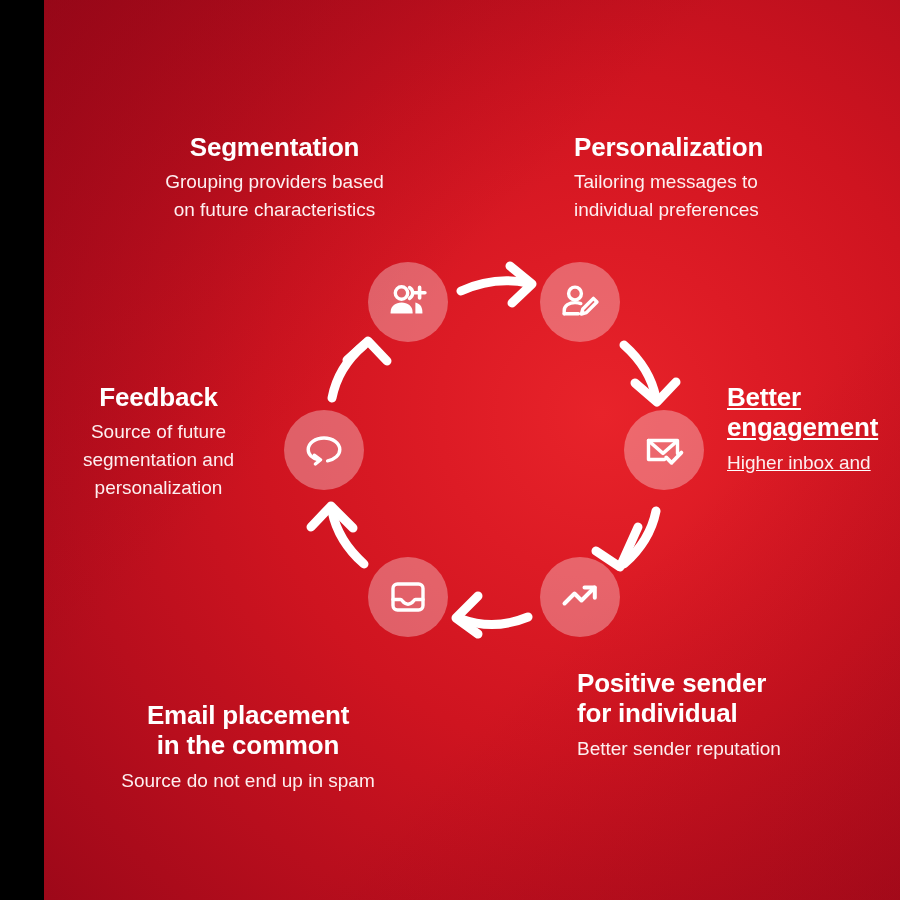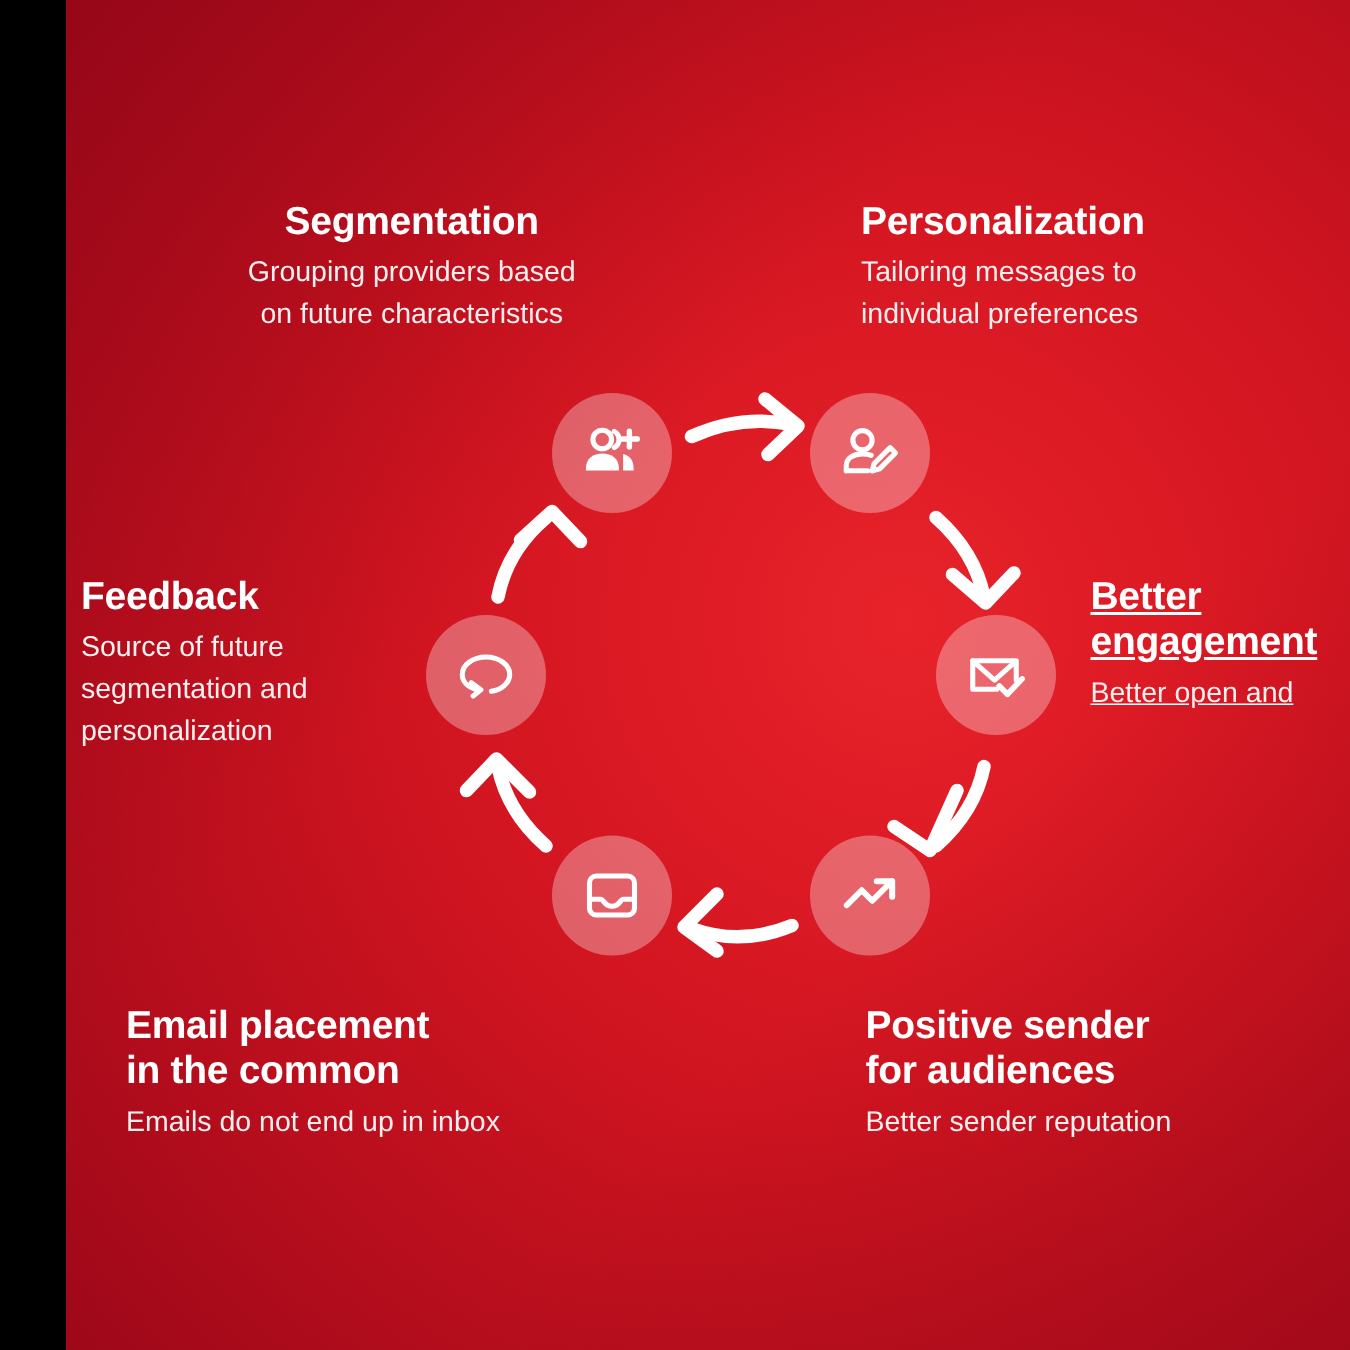--- a/index.html
+++ b/index.html
@@ -62,28 +62,28 @@
   .label p {
     margin: 0;
     font-size: 19px;
     font-weight: normal;
     line-height: 1.45;
     color: #fdeff0;
   }
 
   .al-center { text-align: center; }
   .al-left   { text-align: left; }
-  .al-right  { text-align: left; }
+  .al-right  { text-align: center; }
 
   
   #lbl-segmentation   { left: 58px;  top: 132px; width: 345px; }
   #lbl-personalization{ left: 530px; top: 132px; width: 330px; }
   #lbl-engagement     { left: 683px; top: 382px; width: 210px; text-decoration: underline; }
   #lbl-feedback       { left: 10px;  top: 382px; width: 209px; }
-  #lbl-placement      { left: 40px;  top: 668px; width: 328px; }
+  #lbl-placement      { left: 40px;  top: 700px; width: 328px; }
   #lbl-signals        { left: 533px; top: 668px; width: 330px; }
 
   #node-segmentation  { left: 324px; top: 262px; }
   #node-personalization { left: 496px; top: 262px; }
   #node-engagement    { left: 580px; top: 410px; }
   #node-signals       { left: 496px; top: 557px; }
   #node-placement     { left: 324px; top: 557px; }
   #node-feedback      { left: 240px; top: 410px; }
 </style>
 </head>
@@ -205,41 +205,41 @@
       <span>individual preferences</span>
     </p>
   </div>
 
   <div class="label al-left" id="lbl-engagement">
     <h3>
       <span>Better</span><br>
       <span>engagement</span>
     </h3>
     <p>
-      <span>Better open and</span><br>
+      <span>Higher inbox and</span><br>
     </p>
   </div>
 
   <div class="label al-left" id="lbl-signals">
     <h3>
       <span>Positive sender</span><br>
-      <span>for audiences</span>
+      <span>for individual</span>
     </h3>
     <p>
       <span>Better sender reputation</span>
     </p>
   </div>
 
   <div class="label al-right" id="lbl-placement">
     <h3>
       <span>Email placement</span><br>
       <span>in the common</span>
     </h3>
     <p>
-      <span>Emails do not end up in inbox</span>
+      <span>Source do not end up in spam</span>
     </p>
   </div>
 
   <div class="label al-right" id="lbl-feedback">
     <h3>Feedback</h3>
     <p>
       <span>Source of future</span><br>
       <span>segmentation and</span><br>
       <span>personalization</span>
     </p>

